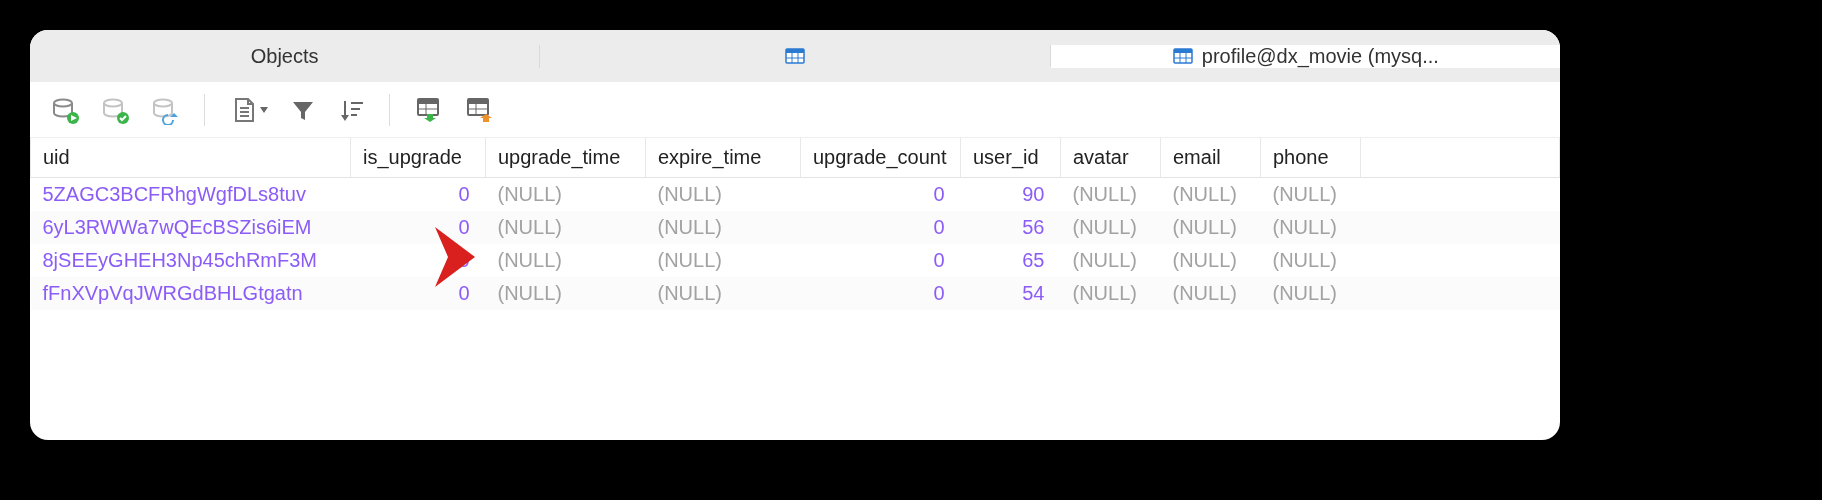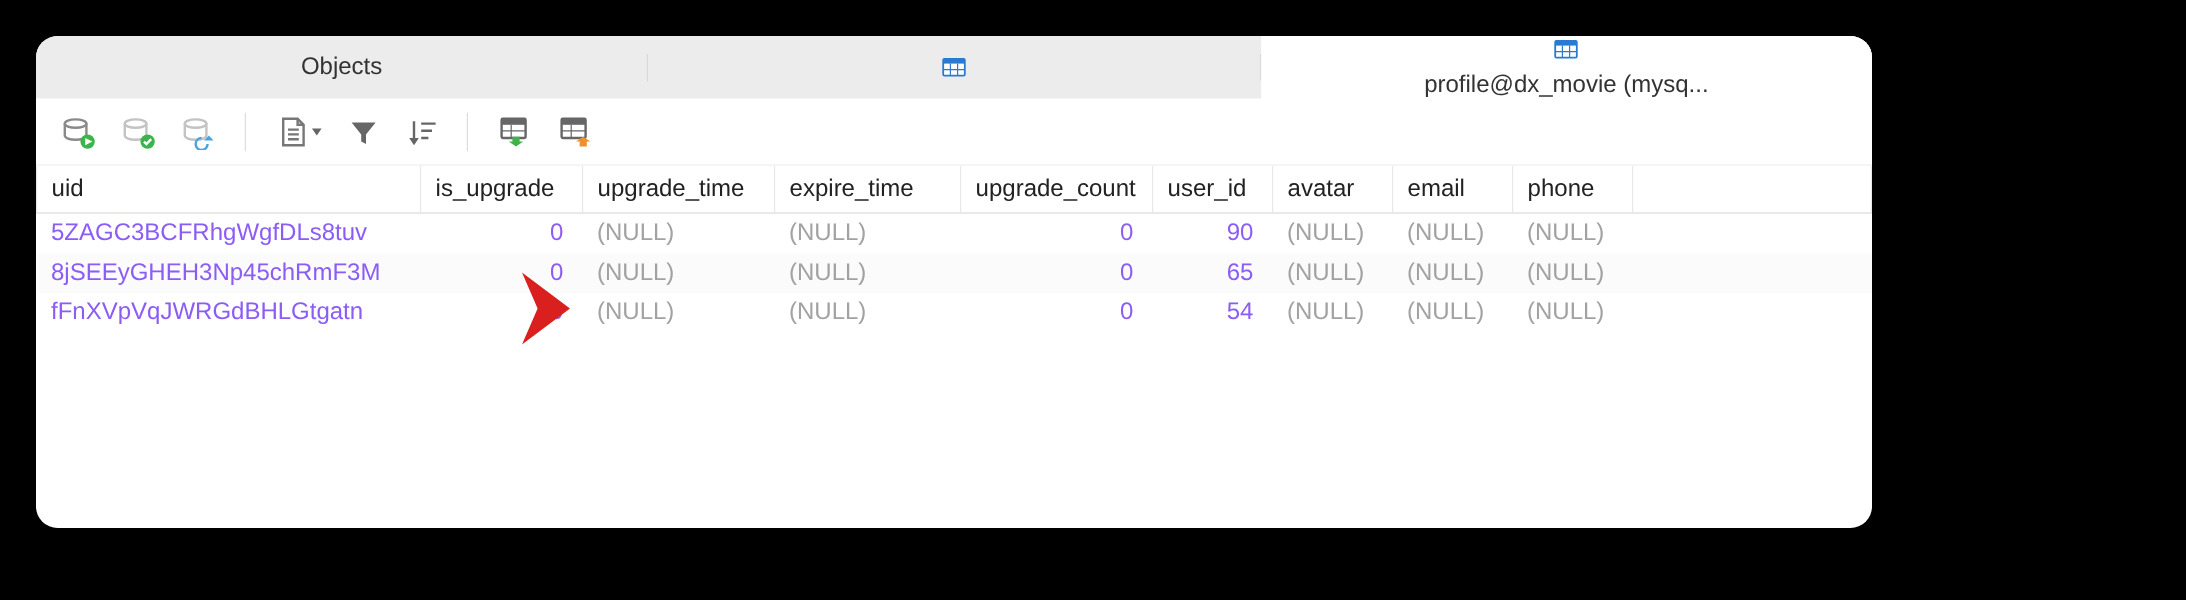--- a/index.html
+++ b/index.html
@@ -31,21 +31,21 @@
     justify-content: center;
     gap: 8px;
     color: #333;
     border-right: 1px solid #d9d9d9;
     cursor: pointer;
     background: #ececec;
   }
   .tab.active {
     background: #fff;
   }
-  .tab:last-child { border-right: none; flex-direction: column; }
+  .tab:last-child { border-right: none; }
   .tab .icon svg { display:block; }
   .toolbar {
     display: flex;
     align-items: center;
     gap: 20px;
     padding: 10px 20px;
     height: 56px;
     border-bottom: 1px solid #eee;
   }
   .tb-sep {
@@ -249,20 +249,32 @@
             <td class="null">(NULL)</td>
             <td class="null">(NULL)</td>
             <td class="num">0</td>
             <td class="num">90</td>
             <td class="null">(NULL)</td>
             <td class="null">(NULL)</td>
             <td class="null">(NULL)</td>
             <td></td>
           </tr>
           <tr class="datarow">
+            <td>6yL3RWWa7wQEcBSZis6iEM</td>
+            <td class="num">0</td>
+            <td class="null">(NULL)</td>
+            <td class="null">(NULL)</td>
+            <td class="num">0</td>
+            <td class="num">56</td>
+            <td class="null">(NULL)</td>
+            <td class="null">(NULL)</td>
+            <td class="null">(NULL)</td>
+            <td></td>
+          </tr>
+          <tr class="datarow">
             <td>8jSEEyGHEH3Np45chRmF3M</td>
             <td class="num">0</td>
             <td class="null">(NULL)</td>
             <td class="null">(NULL)</td>
             <td class="num">0</td>
             <td class="num">65</td>
             <td class="null">(NULL)</td>
             <td class="null">(NULL)</td>
             <td class="null">(NULL)</td>
             <td></td>

